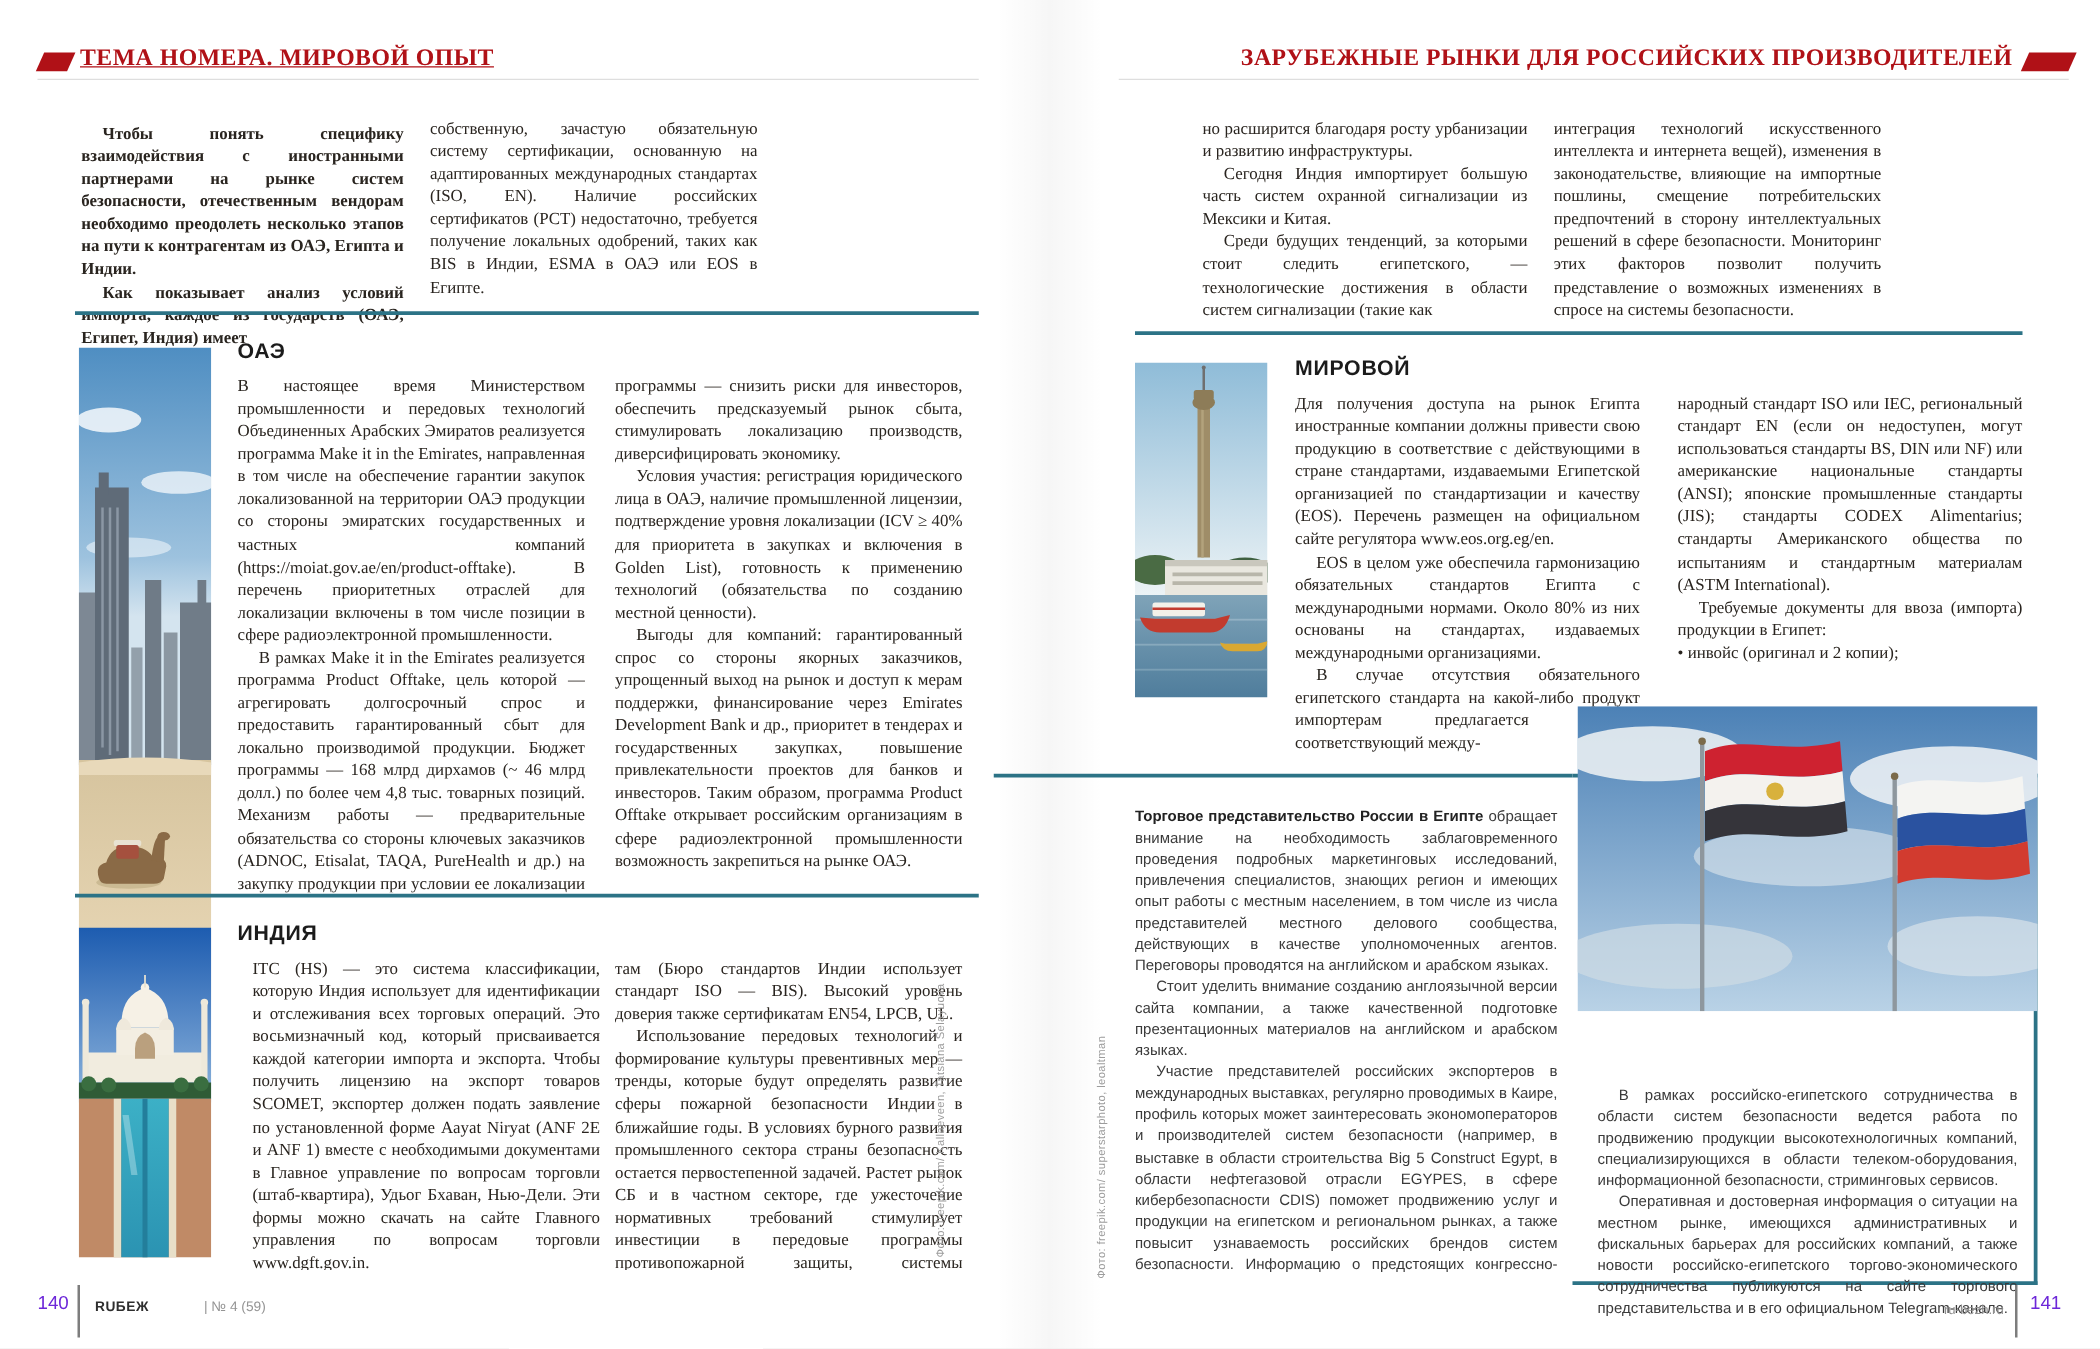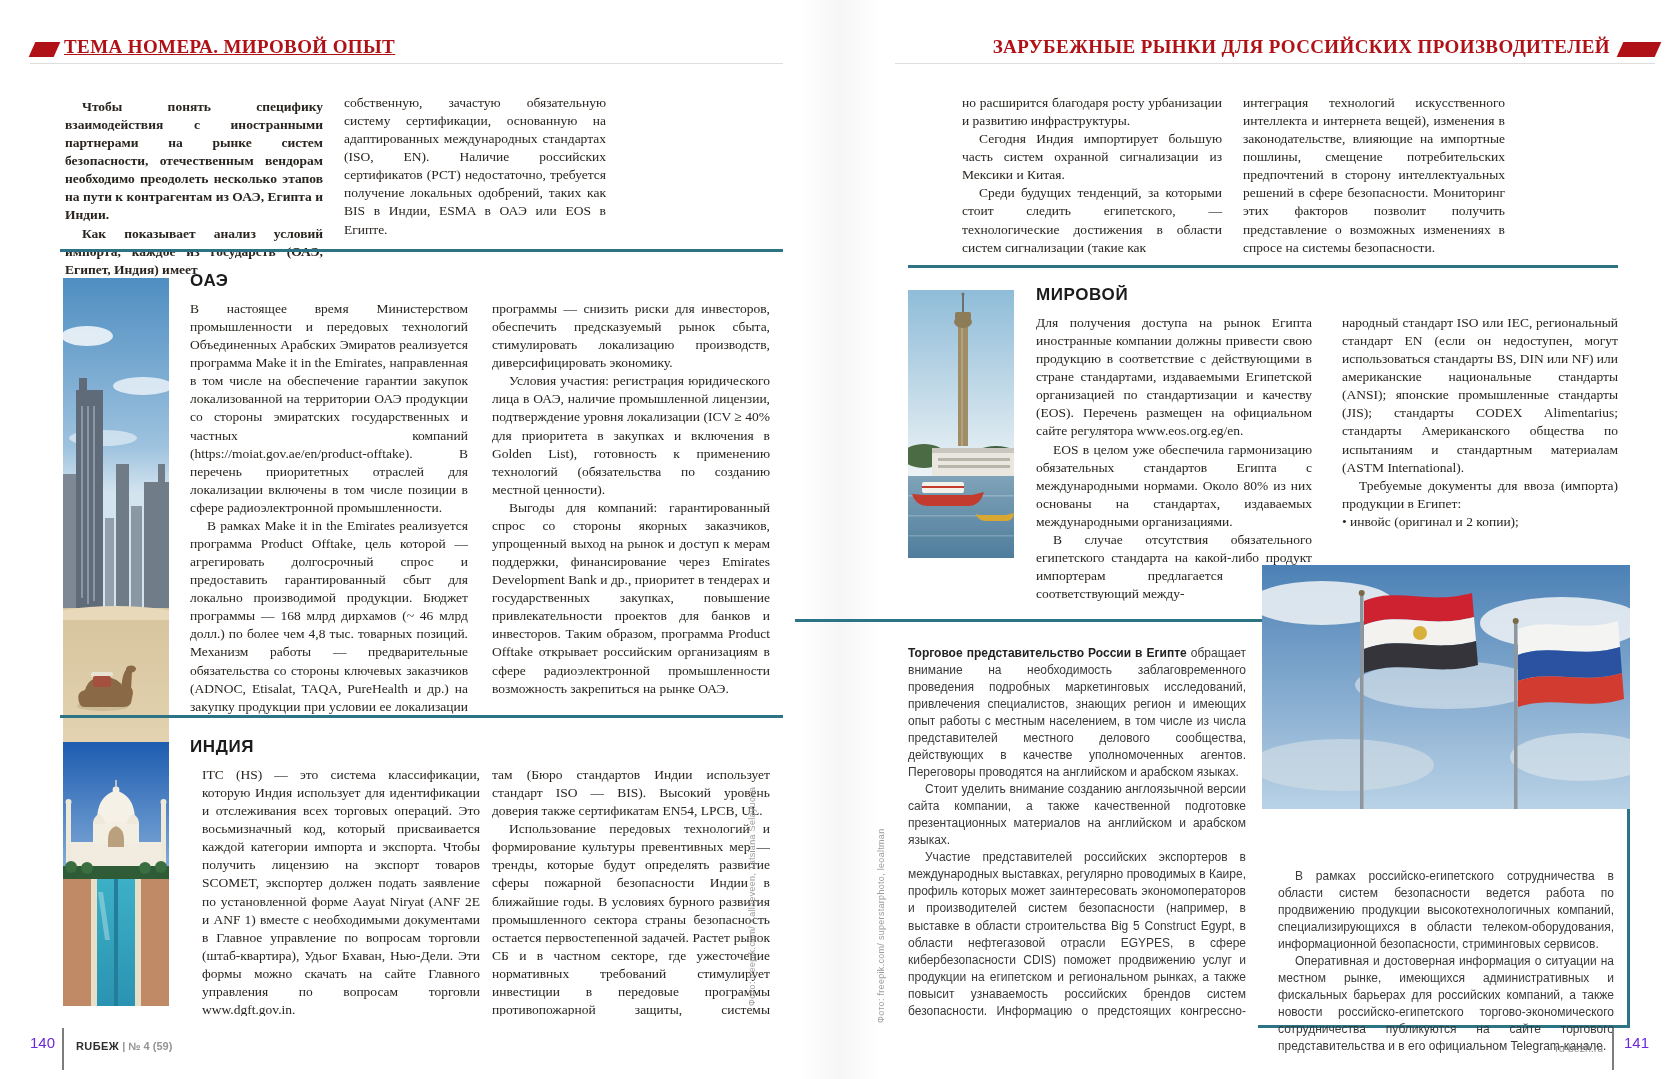--- a/index.html
+++ b/index.html
@@ -66,21 +66,21 @@
   
   .pnum{position:absolute;font-family:"Liberation Sans",sans-serif;font-size:15px;color:#6d28d9;}
   #pn-left{left:30px;top:1034px;}
   #pn-right{left:1624px;top:1034px;}
   .fbar{position:absolute;top:1028px;width:2px;height:42px;background:#7d7d7d;}
   #fbar-left{left:62px;}
   #fbar-right{left:1612px;}
   #footer-brand{position:absolute;left:76px;top:1040px;font-family:"Liberation Sans",sans-serif;
                 font-size:11px;color:#2e2e2e;}
   #footer-brand b{font-weight:700;letter-spacing:.4px;text-align:center;}
-  #footer-brand span{color:#949494;font-weight:700;}
+  #footer-brand span{color:#949494;font-weight:400;margin-left:41px;}
   #site-right{position:absolute;left:1495px;top:1042px;width:108px;text-align:right;
               font-family:"Liberation Sans",sans-serif;font-size:10.5px;color:#8f8f8f;}
 </style>
 </head>
 <body>
 
 <div class="spread">
 
   <div class="hflag" id="hflag-left"></div>
   <div class="hdr" id="hdr-left">ТЕМА НОМЕРА. МИРОВОЙ ОПЫТ</div>

